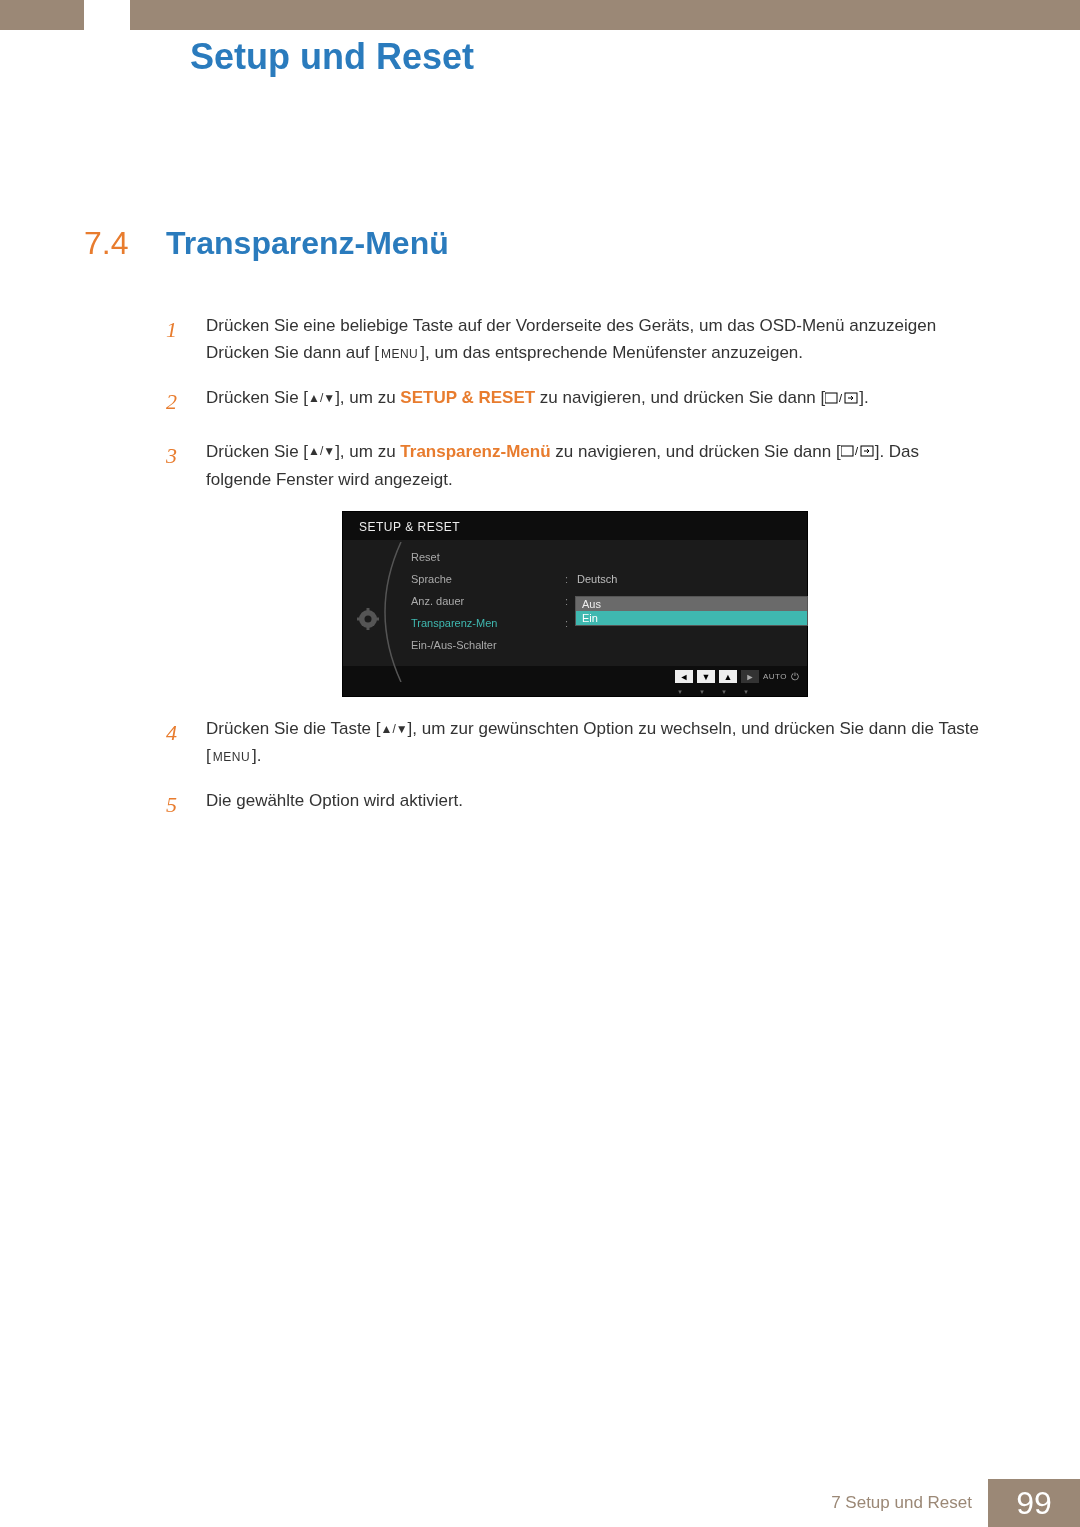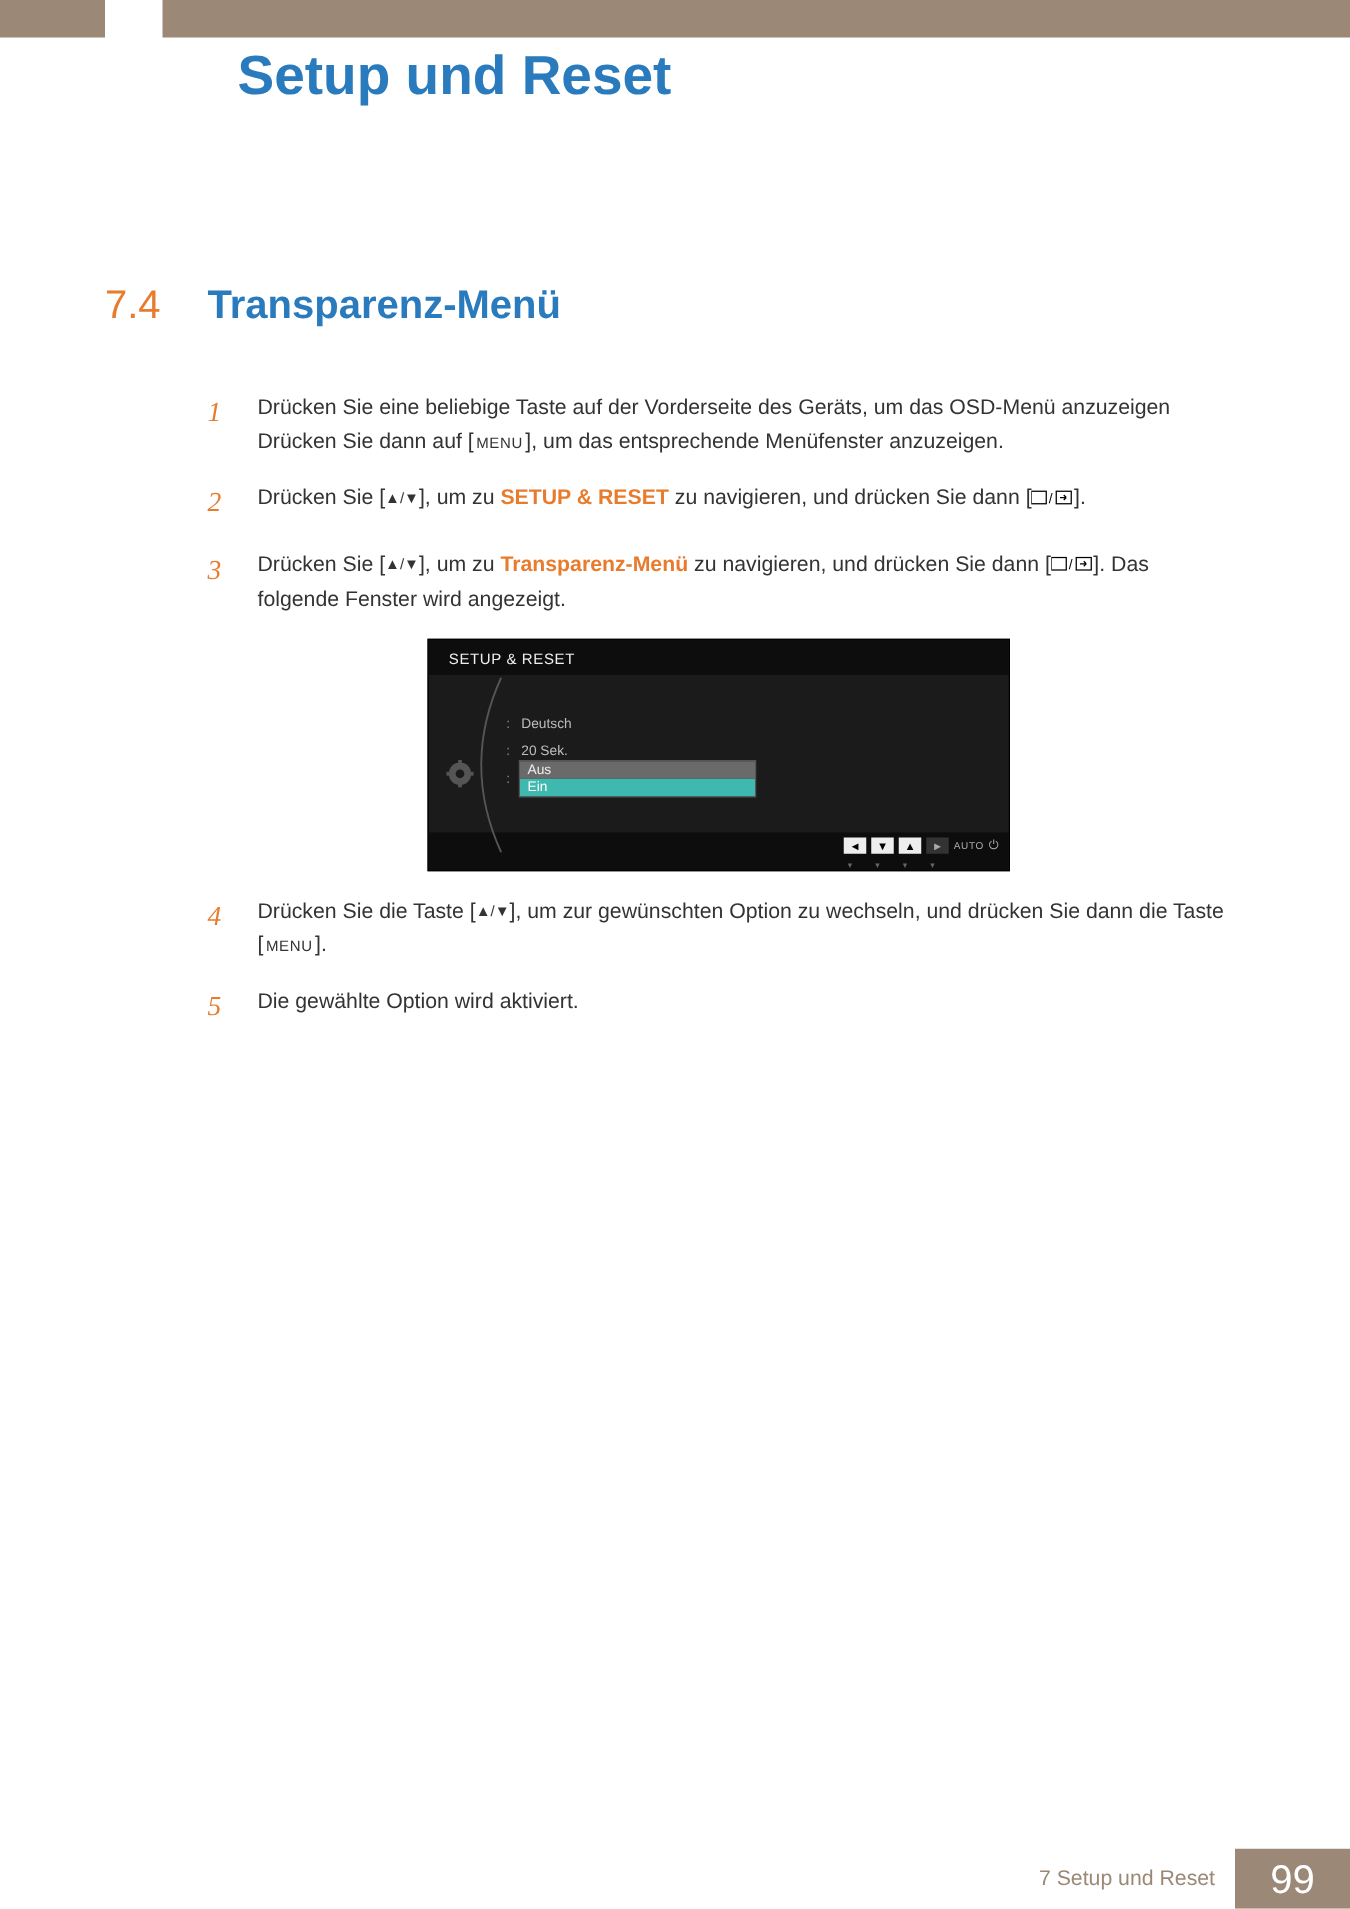--- a/index.html
+++ b/index.html
@@ -19,21 +19,21 @@
   }
   .top-tab {
     position: absolute;
     top: 0; left: 84px;
     width: 46px; height: 40px;
     background: #ffffff;
   }
   .chapter-title {
     position: absolute;
     top: 36px; left: 190px;
-    font-size: 44px;
+    font-size: 36px;
     font-weight: bold;
     color: #2a7bbd;
   }
   .content {
     position: absolute;
     top: 185px;
     left: 84px;
     width: 900px;
     margin-top: 40px;
   }
@@ -131,23 +131,23 @@
     align-items: center;
     height: 22px;
     font-size: 11px;
   }
   .osd-label { color: #aaa; padding-left: 6px; }
   .osd-label.hl { color: #3fb8b0; }
   .osd-colon { color: #888; width: 12px; }
   .osd-val { color: #bdbdbd; }
   .osd-dropdown {
     position: absolute;
-    top: 62px;
+    top: 50px;
     left: 10px;
-    width: 190px;
+    width: 233px;
     border: 1px solid #555;
   }
   .osd-dd-opt {
     font-size: 11px;
     padding: 1px 6px;
   }
   .osd-dd-aus { background: #6a6a6a; color: #eee; }
   .osd-dd-ein { background: #3fb8b0; color: #fff; }
   .osd-footer {
     background: #0d0d0d;
@@ -262,20 +262,37 @@
           <circle cx="11" cy="11" r="3.5" fill="#1b1b1b"></circle>
           <g fill="#555">
               <rect x="9.5" y="0" width="3" height="4"></rect>
               <rect x="9.5" y="18" width="3" height="4"></rect>
               <rect x="0" y="9.5" width="4" height="3"></rect>
               <rect x="18" y="9.5" width="4" height="3"></rect>
             </g>
         </svg>
         <div class="osd-left"></div>
         <div class="osd-cols">
+          <div class="osd-labels">
+            <div class="osd-row">
+                <span class="osd-label">Reset</span>
+              </div>
+            <div class="osd-row">
+                <span class="osd-label">Sprache</span>
+              </div>
+            <div class="osd-row">
+                <span class="osd-label">Anz. dauer</span>
+              </div>
+            <div class="osd-row">
+                <span class="osd-label hl">Transparenz-Men</span>
+              </div>
+            <div class="osd-row">
+                <span class="osd-label">Ein-/Aus-Schalter</span>
+              </div>
+          </div>
           <div class="osd-values">
             <div class="osd-row"></div>
             <div class="osd-row">
                 <span class="osd-colon">:</span>
                 <span class="osd-val">Deutsch</span>
               </div>
             <div class="osd-row">
                 <span class="osd-colon">:</span>
                 <span class="osd-val">20 Sek.</span>
               </div>

